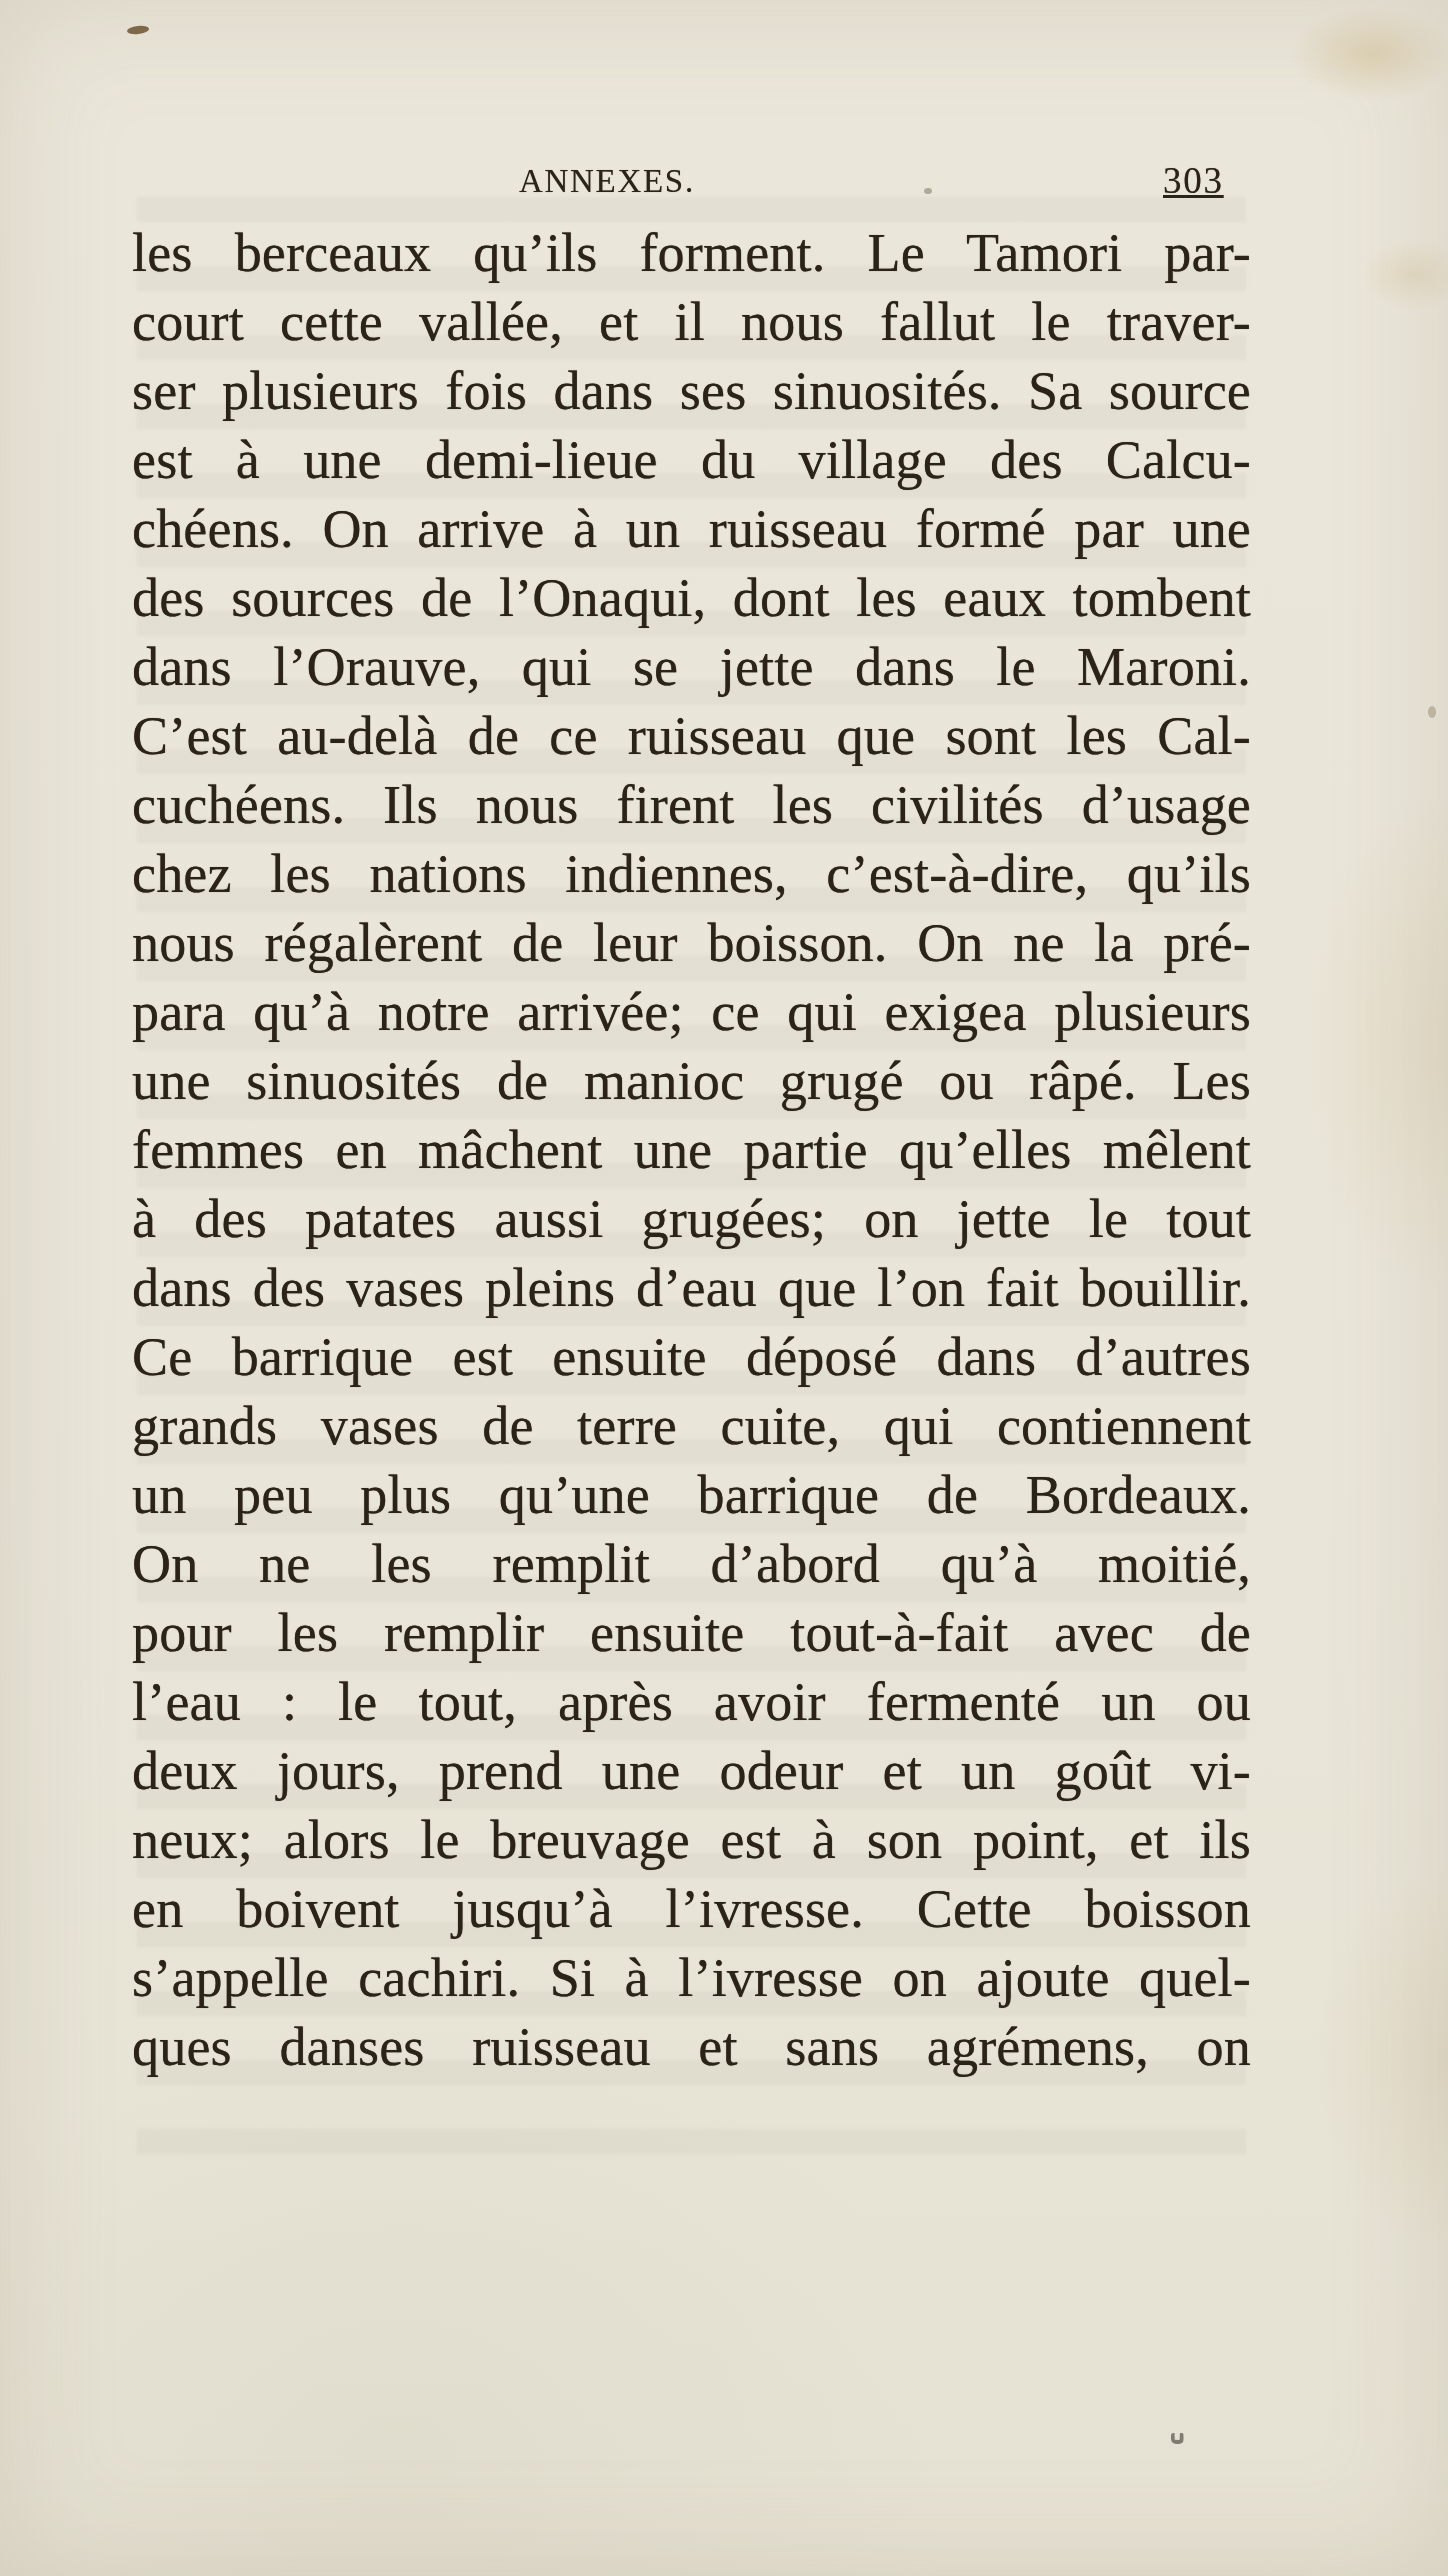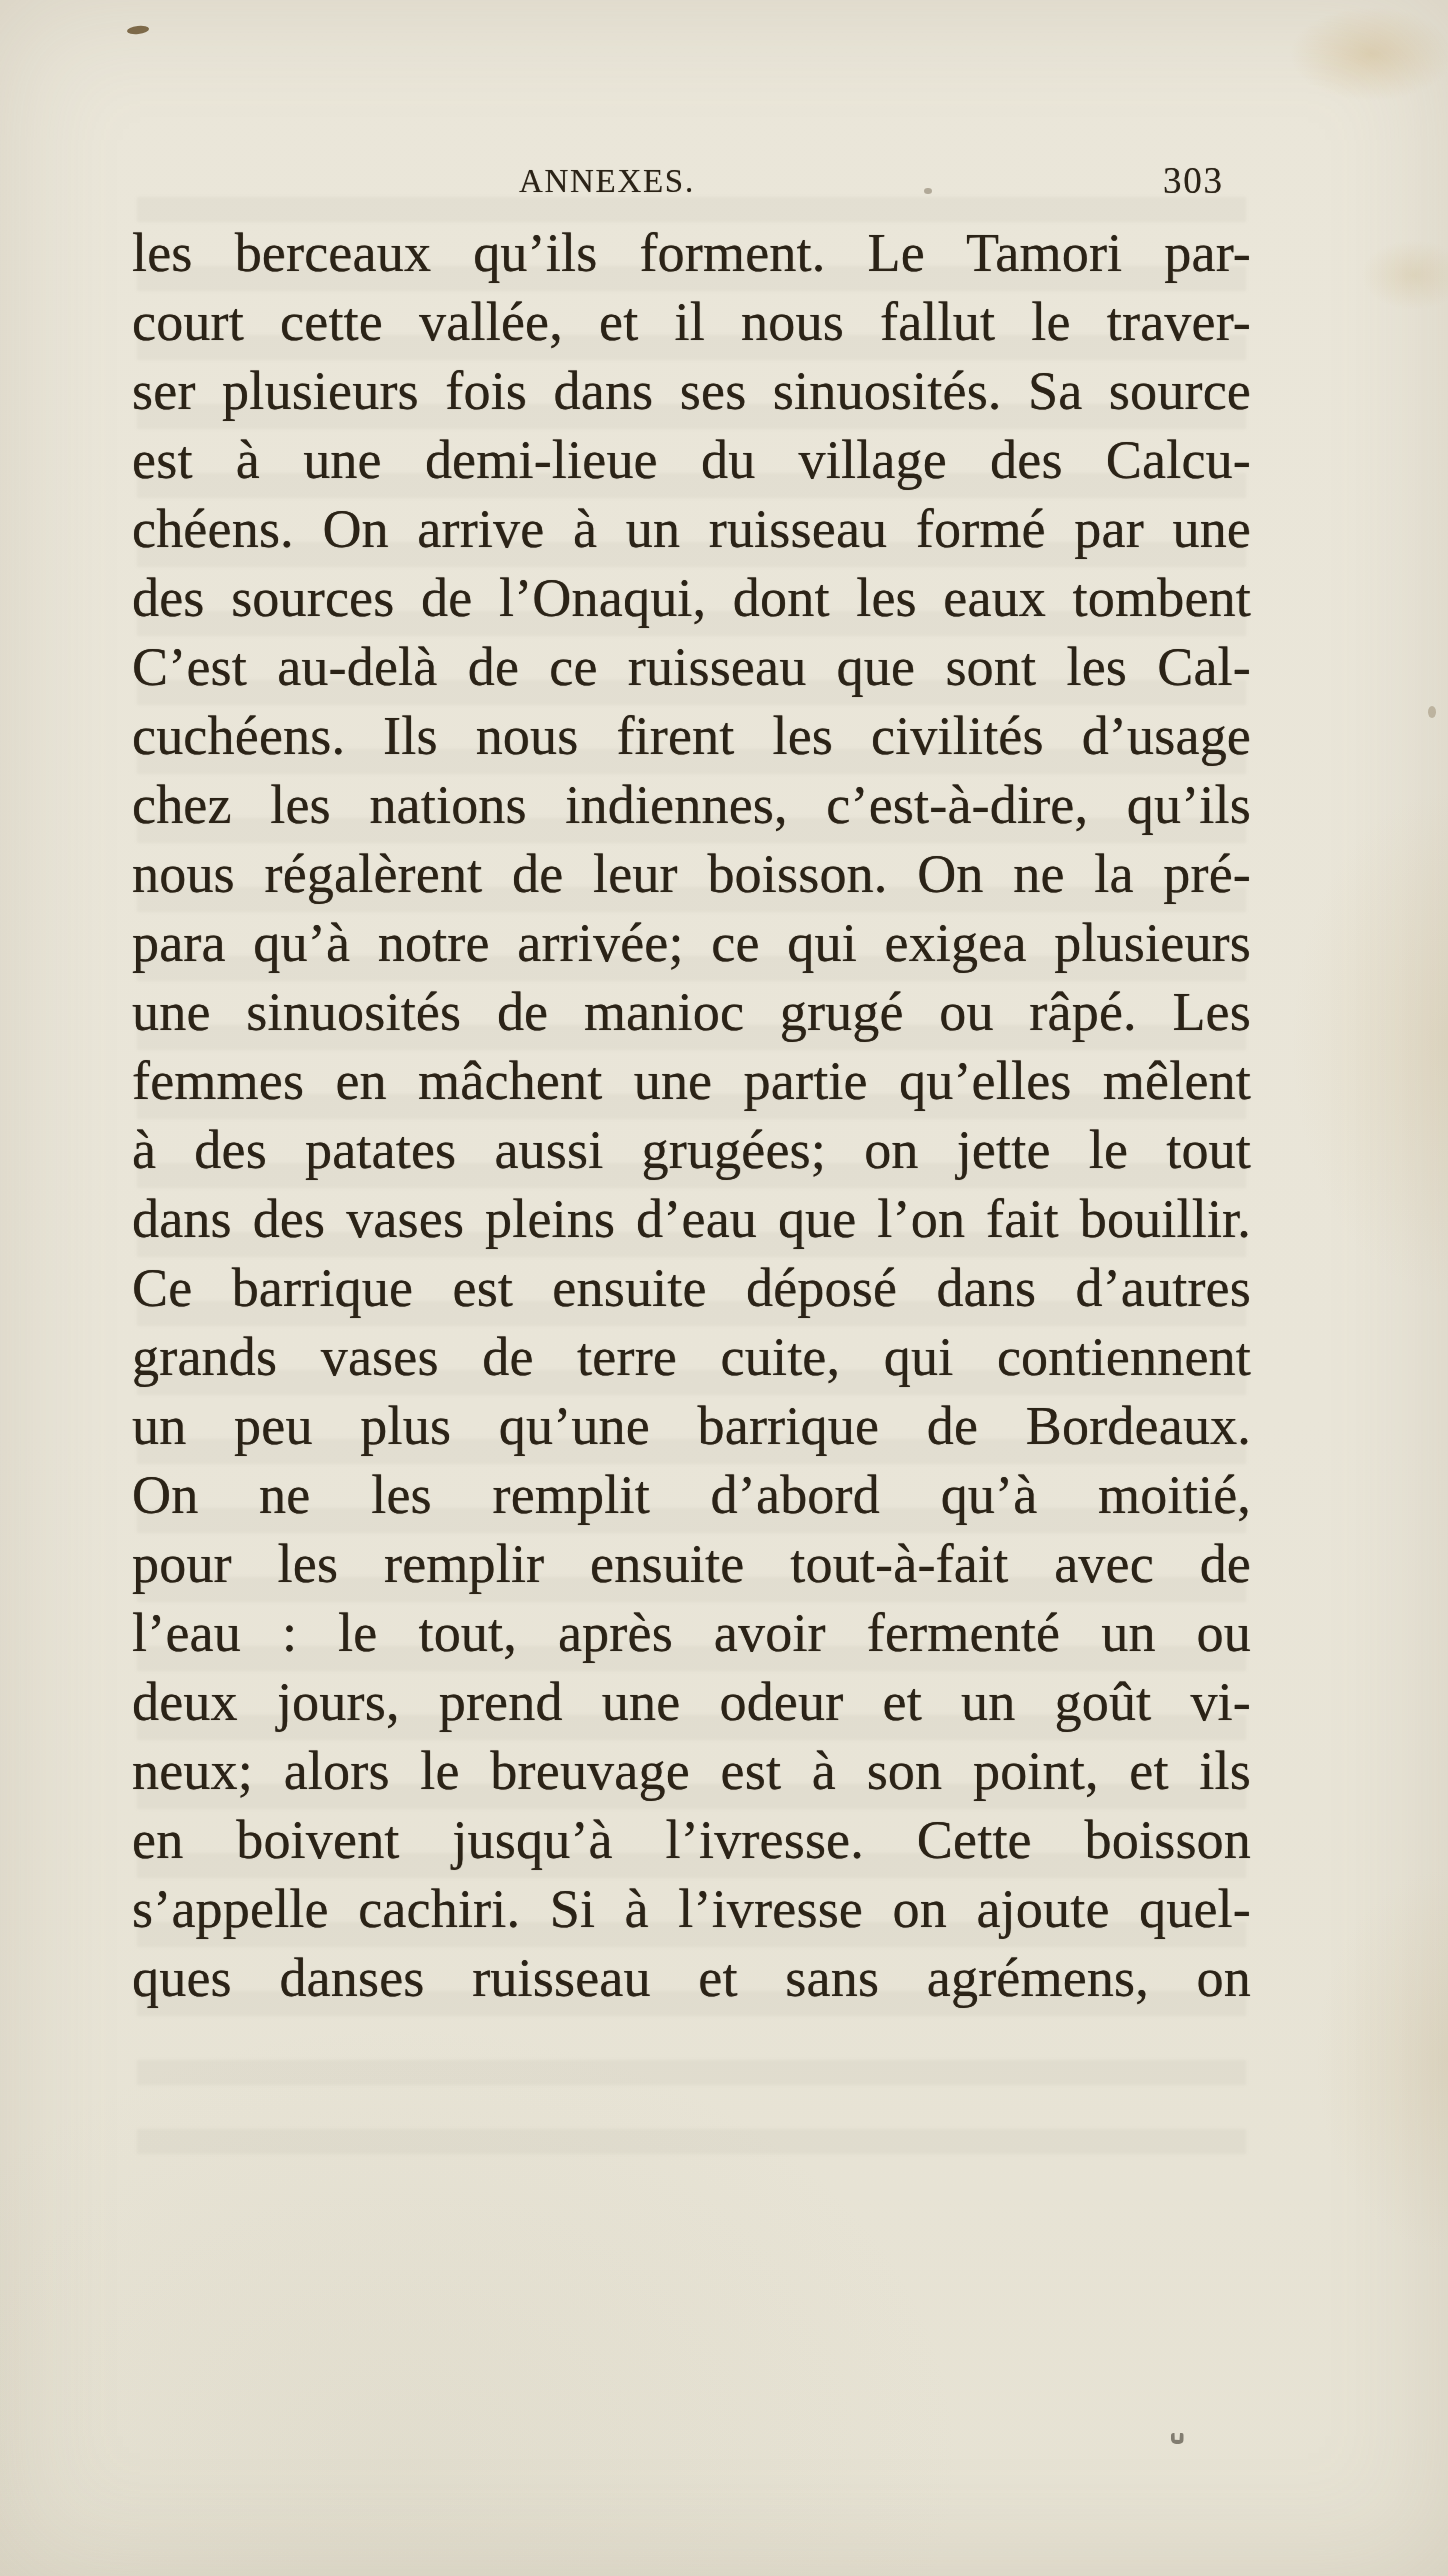--- a/index.html
+++ b/index.html
@@ -33,20 +33,21 @@
   }
   .head-dot {
     position: absolute; left: 924px; top: 160px;
     width: 7.5px; height: 5.8px; border-radius: 50%;
     background: rgba(92,78,56,0.40);
   }
   .head-num {
     position: absolute; left: 1163px; top: 132px;
     font-size: 37px; line-height: 42px; letter-spacing: 1.7px;
     text-shadow: 0 0 0.8px rgba(43,35,23,0.55);
+    text-decoration: underline;
   }
 
   
   .textblock {
     position: absolute;
     left: 132px; top: 219px; width: 1119px;
   }
   .textblock::before {
     
     content: "";
@@ -103,20 +104,21 @@
     <span class="head-num">303</span>
   </header>
 
   <main class="textblock">
     <div class="line">les berceaux qu’ils forment. Le Tamori par-</div>
     <div class="line">court cette vallée, et il nous fallut le traver-</div>
     <div class="line">ser plusieurs fois dans ses sinuosités. Sa source</div>
     <div class="line">est à une demi-lieue du village des Calcu-</div>
     <div class="line">chéens. On arrive à un ruisseau formé par une</div>
     <div class="line">des sources de l’Onaqui, dont les eaux tombent</div>
+    <div class="line">dans l’Orauve, qui se jette dans le Maroni.</div>
     <div class="line">C’est au-delà de ce ruisseau que sont les Cal-</div>
     <div class="line">cuchéens. Ils nous firent les civilités d’usage</div>
     <div class="line">chez les nations indiennes, c’est-à-dire, qu’ils</div>
     <div class="line">nous régalèrent de leur boisson. On ne la pré-</div>
     <div class="line">para qu’à notre arrivée; ce qui exigea plusieurs</div>
     <div class="line">une sinuosités de manioc grugé ou râpé. Les</div>
     <div class="line">femmes en mâchent une partie qu’elles mêlent</div>
     <div class="line">à des patates aussi grugées; on jette le tout</div>
     <div class="line">dans des vases pleins d’eau que l’on fait bouillir.</div>
     <div class="line">Ce barrique est ensuite déposé dans d’autres</div>

